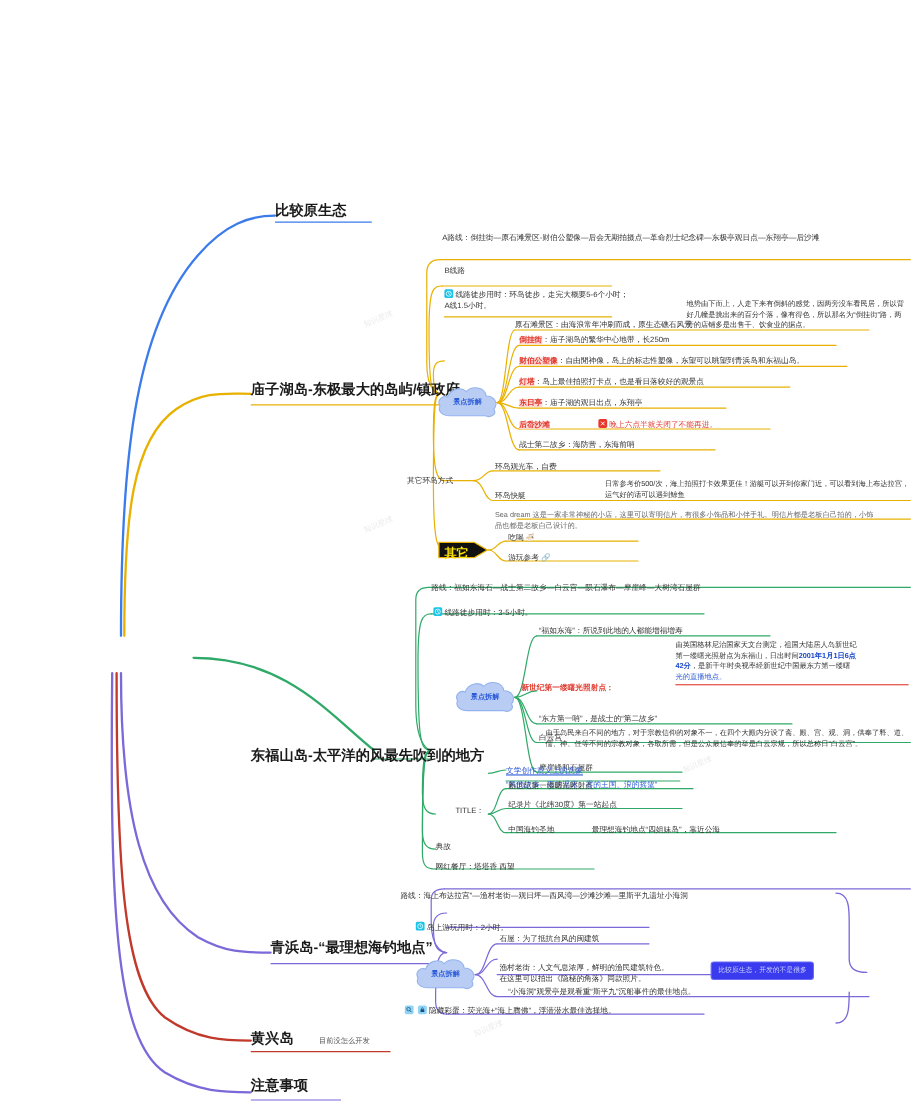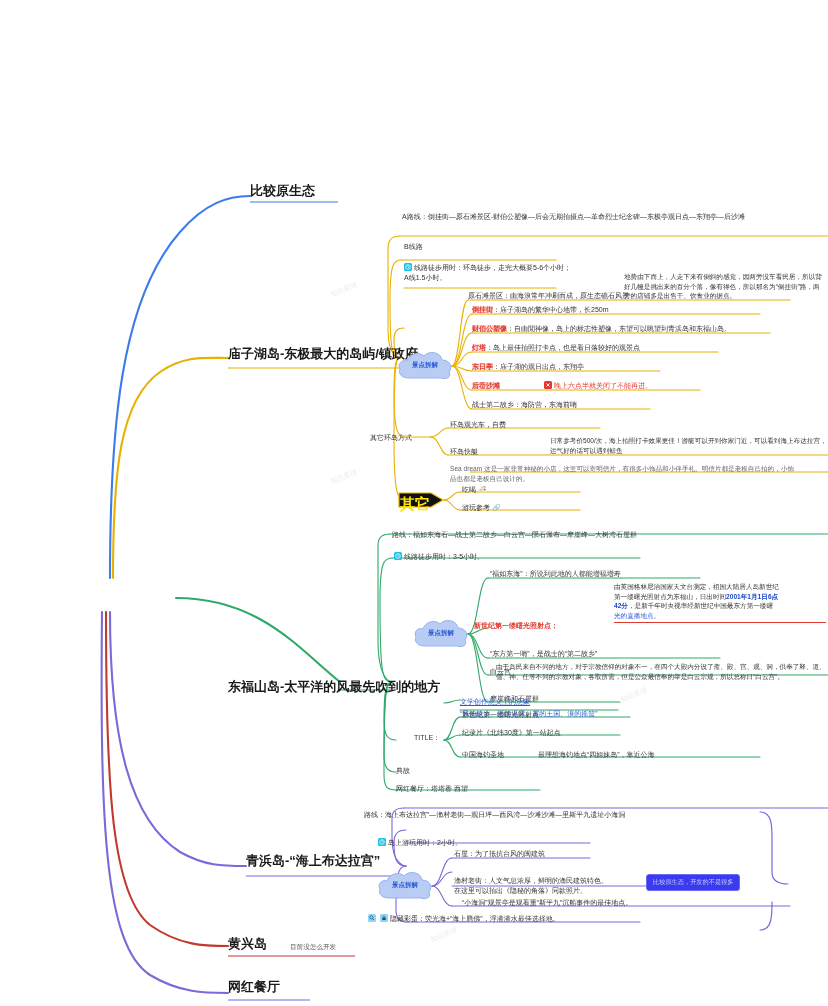--- a/index.html
+++ b/index.html
@@ -42,21 +42,21 @@
     position:absolute;left:0;top:13px;width:58px;text-align:center;
     font-size:6.5px;color:#2D5BD7;font-weight:bold;
   }
 
   
   .arrowbadge{
     position:absolute;width:44px;height:16px;
   }
   .arrowbadge .abtext{
     position:absolute;left:0;top:3px;width:34px;text-align:center;
-    font-size:15px;font-weight:bold;color:#FFE400;
+    font-size:11px;font-weight:bold;color:#FFE400;
   }
 
   
   .pill{
     position:absolute;background:#3A3AEE;border:1px solid #6A6AF5;border-radius:3px;
     padding:3px 6px;color:#C8D0FF;font-size:6.2px;white-space:nowrap;
   }
 
   
   .sq{display:inline-block;width:8px;height:8px;border-radius:1.5px;
@@ -211,30 +211,30 @@
 
   <div class="node topic big" style="left:228px;top:345px;">
     <span>庙子湖岛-东极最大的岛屿/镇政府</span>
   </div>
 
   <div class="node topic big" style="left:228px;top:678px;">
     <span>东福山岛-太平洋的风最先吹到的地方</span>
   </div>
 
   <div class="node topic big" style="left:246px;top:852px;">
-    <span>青浜岛-“海上布达拉宫”</span>
+    <span>青浜岛-“最理想海钓地点”</span>
   </div>
 
   <div class="node topic big" style="left:228px;top:935px;font-family:Liberation Serif, serif;">
     <span>黄兴岛</span>
   </div>
   <div class="node smaller" style="left:290px;top:942px;color:#555;">目前没怎么开发</div>
 
   <div class="node topic big" style="left:228px;top:978px;">
-    <span>网红餐厅</span>
+    <span>注意事项</span>
   </div>
 
   <div class="wrapnode small" style="left:402px;top:212px;width:400px;">A路线：倒挂街—原石滩景区-财伯公塑像—后会无期拍摄点—革命烈士纪念碑—东极亭观日点—东翔亭—后沙滩</div>
 
   <div class="node small" style="left:404px;top:242px;">B线路</div>
 
   <div class="wrapnode small" style="left:404px;top:263px;width:170px;">
     <span class="sq cyan">
       <svg width="6" height="6" viewBox="0 0 6 6">
           <circle cx="3" cy="3" r="2.3" fill="none" stroke="#fff" stroke-width=".7"></circle>

